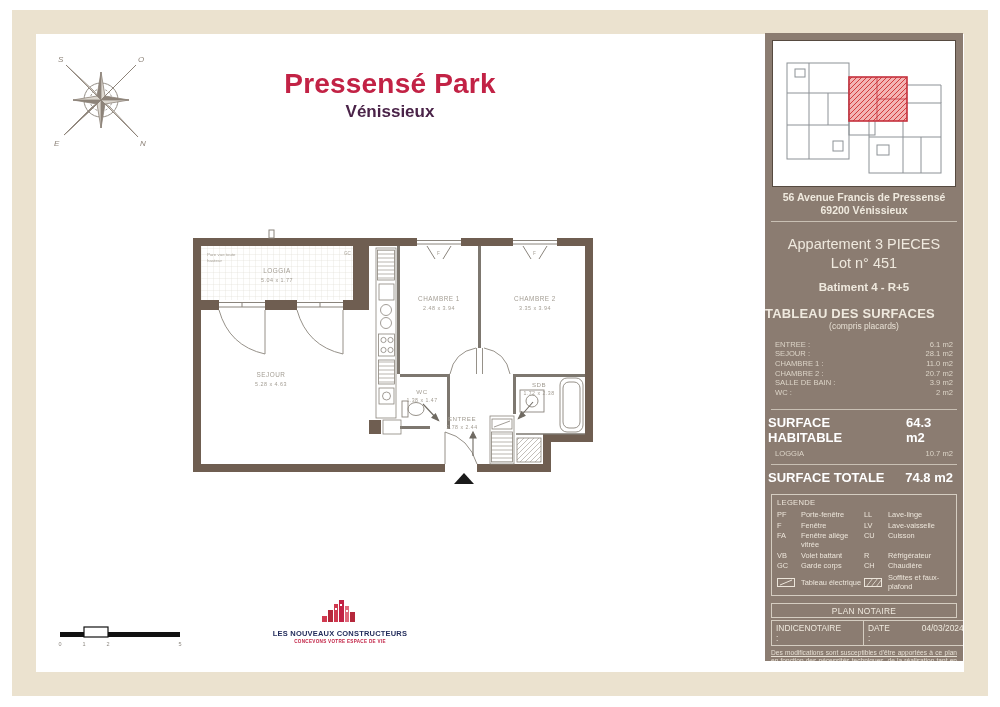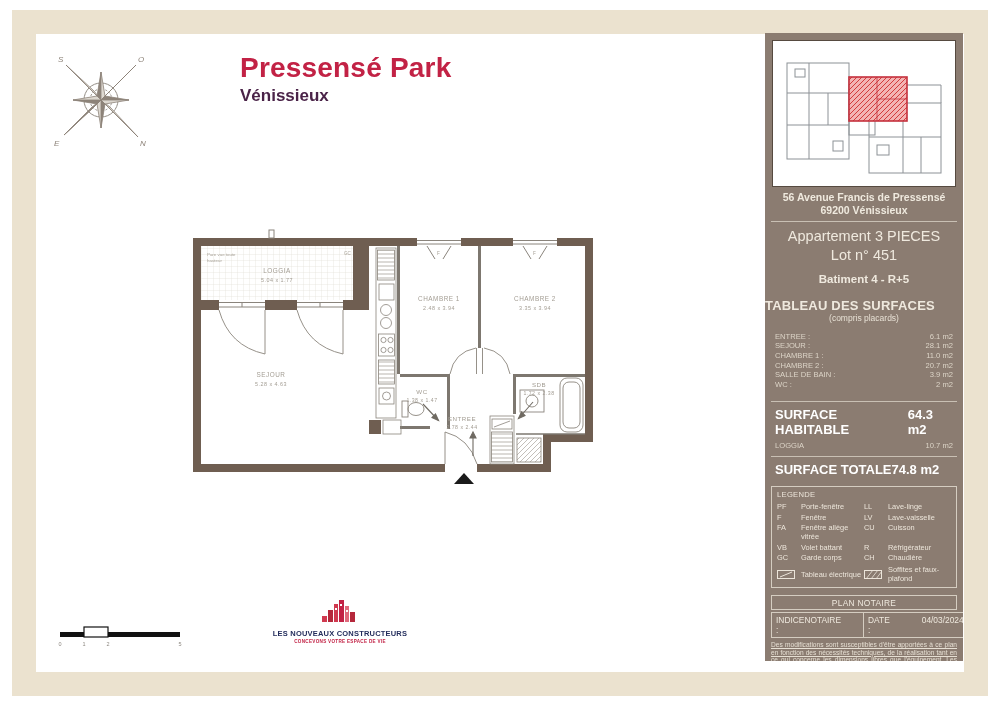--- a/index.html
+++ b/index.html
@@ -2,21 +2,21 @@
 <html style="--accent-red: #c22245; --plum: #4a2348; --panel-brown: #8b7c71; --wall-brown: #6f5e51; --cream: #ebe2cf; --logo-navy: #232d5c;"><head>
 <meta charset="utf-8">
 <style>
   html,body{margin:0;padding:0;}
   body{width:1000px;height:707px;position:relative;background:#fff;overflow:hidden;
        font-family:"Liberation Sans","DejaVu Sans",sans-serif;}
   .frame{position:absolute;left:12px;top:10px;right:12px;bottom:11px;background:var(--cream,#ebe2cf);}
   .inner{position:absolute;left:36px;top:34px;right:36px;bottom:35px;background:#fff;}
 
   
-  .title-block{position:absolute;left:240px;top:52px;width:300px;text-align:left;}
+  .title-block{position:absolute;left:240px;top:68px;width:300px;text-align:center;}
   .title-main{font-size:28px;font-weight:600;color:var(--accent-red,#c22245);letter-spacing:.2px;}
   .title-sub{font-size:17px;font-weight:600;color:var(--plum,#4a2348);margin-top:2px;}
 
   
   .compass{position:absolute;left:46px;top:44px;}
 
   
   .plan{position:absolute;left:183px;top:224px;}
 
   
@@ -27,27 +27,27 @@
   .logo-name{font-size:7.5px;font-weight:bold;color:var(--logo-navy,#232d5c);letter-spacing:.2px;margin-top:1px;}
   .logo-tag{font-size:4.6px;font-weight:bold;color:var(--accent-red,#c22245);letter-spacing:.3px;margin-top:1px;}
 
   
   .panel{position:absolute;left:765px;top:33px;width:198px;height:628px;
          background:var(--panel-brown,#8b7c71);color:#efe9de;overflow:hidden;}
   .keyplan{position:absolute;left:7px;top:7px;width:184px;height:147px;background:#fff;border:1px solid #564a40;box-sizing:border-box;}
   .panel-flow{position:absolute;left:0;top:156px;width:198px;}
   .address{text-align:center;font-weight:bold;font-size:10.5px;line-height:1.2;margin-top:2px;}
   .sep{border-top:1px solid #c9c0b4;margin:5px 6px 0 6px;}
-  .apt-type{text-align:center;font-size:14.5px;line-height:1.3;margin-top:5px;}
+  .apt-type{text-align:center;font-size:14.5px;line-height:1.3;margin-top:13px;}
   .apt-bat{text-align:center;font-size:11.5px;font-weight:bold;margin-top:8px;}
   .tbl-head{font-size:13px;font-weight:bold;letter-spacing:.2px;margin-top:13px;}
   .tbl-sub{text-align:center;font-size:8.5px;margin-top:0px;color:#e7e0d4;}
   .rooms{margin:9px 10px 0 10px;font-size:7.6px;color:#ddd5c8;}
   .room-row{display:flex;justify-content:space-between;line-height:9.6px;gap:24px;}
-  .hab-row,.tot-row{display:flex;justify-content:flex-start;margin:5px 10px 0 10px;
+  .hab-row,.tot-row{display:flex;justify-content:space-between;margin:5px 10px 0 3px;
         font-size:13px;font-weight:bold;color:#fff;}
   .log-row{display:flex;justify-content:space-between;margin:4px 10px 0 10px;font-size:7.6px;color:#ddd5c8;}
   .legend{margin:9px 6px 7px 6px;border:1px solid #d5cdc1;padding:3px 5px 4px 5px;font-size:7.4px;color:#ece5da;}
   .lg-title{font-size:7.6px;margin-bottom:3px;letter-spacing:.3px;}
   .lg-grid{display:grid;grid-template-columns:24px 1fr 24px 1fr;row-gap:1.5px;}
   .lg-icons{display:grid;grid-template-columns:24px 1fr 24px 1fr;margin-top:3px;align-items:center;}
   .notaire-bar{margin:6px 6px 0 6px;border:1px solid #d5cdc1;text-align:center;font-size:8.4px;
         padding:1.5px 0;letter-spacing:.3px;}
   .indice-row{margin:2px 6px 0 6px;display:flex;font-size:8.4px;}
   .indice-cell{border:1px solid #d5cdc1;display:flex;padding:2px 4px;flex:1.15;justify-content:space-between;}

